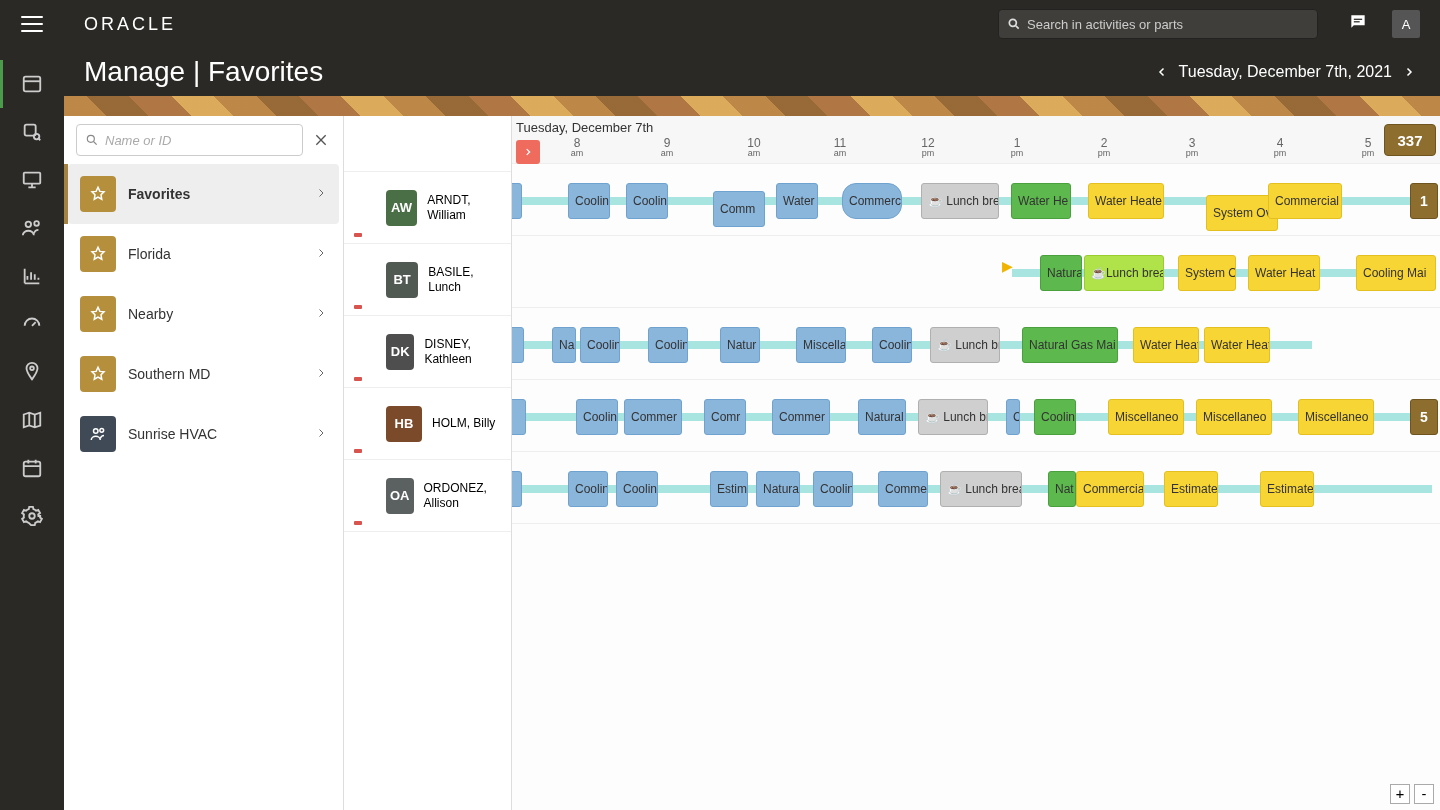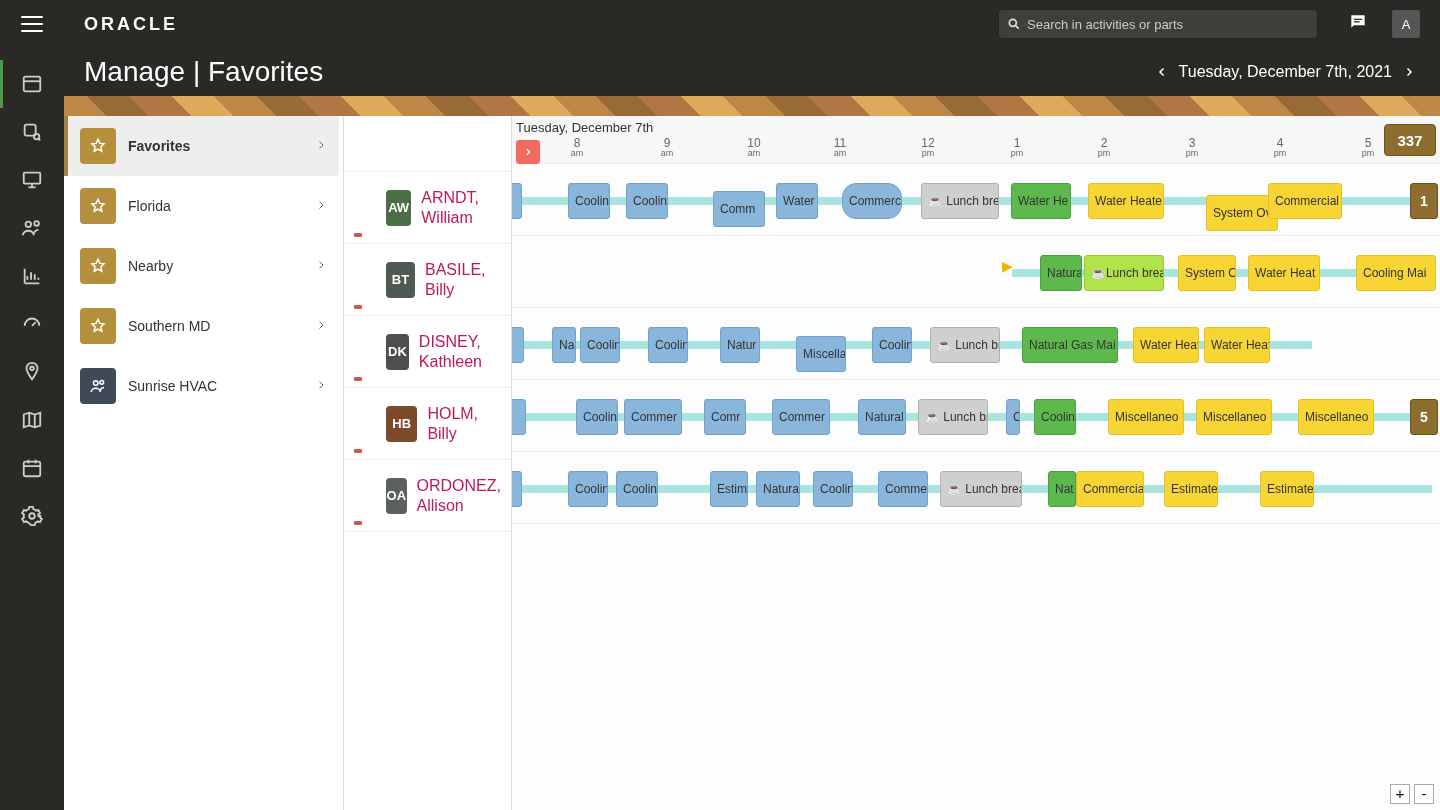--- a/index.html
+++ b/index.html
@@ -10,21 +10,21 @@
   .hamburger-wrap { height: 48px; display: flex; align-items: center; justify-content: center; }
   .hamburger { width: 22px; height: 16px; display: flex; flex-direction: column; justify-content: space-between; cursor: pointer; }
   .hamburger span { height: 2px; background: #fff; border-radius: 1px; }
   .sidebar-icons { padding-top: 12px; }
   .sidebar-icon { height: 48px; display: flex; align-items: center; justify-content: center; color: #ccc; cursor: pointer; position: relative; }
   .sidebar-icon svg { width: 22px; height: 22px; }
   .sidebar-icon.active::before { content: ""; position: absolute; left: 0; top: 0; bottom: 0; width: 3px; background: #4a9b4a; }
 
   
   .topbar { position: absolute; left: 64px; top: 0; right: 0; height: 48px; background: #2a2925; display: flex; align-items: center; padding: 0 20px; }
-  .logo { color: #fff; font-weight: 700; letter-spacing: 3px; font-size: 18px; }
+  .logo { color: #fff; font-weight: 400; letter-spacing: 3px; font-size: 18px; }
   .topbar-spacer { flex: 1; }
   .search-box { width: 320px; height: 30px; background: #3f3e3a; border: 1px solid #222; border-radius: 4px; display: flex; align-items: center; padding: 0 8px; }
   .search-box svg { width: 14px; height: 14px; color: #ddd; margin-right: 6px; }
   .search-box input { flex: 1; background: transparent; border: none; outline: none; color: #fff; font-size: 13px; }
   .search-box input::placeholder { color: #ccc; }
   .chat-icon { margin-left: 30px; color: #fff; cursor: pointer; }
   .chat-icon svg { width: 20px; height: 20px; }
   .avatar { margin-left: 24px; width: 28px; height: 28px; background: #555; color: #fff; display: flex; align-items: center; justify-content: center; font-size: 13px; border-radius: 2px; }
 
   
@@ -54,21 +54,21 @@
   .fav-label { flex: 1; font-size: 14px; color: #333; }
   .fav-item.selected .fav-label { font-weight: 600; }
   .fav-chev { color: #666; }
 
   
   .res-col { position: absolute; left: 344px; top: 116px; width: 168px; bottom: 0; background: #fff; border-right: 1px solid #ddd; }
   .res-header { height: 56px; border-bottom: 1px solid #eee; }
   .res-row { height: 72px; border-bottom: 1px solid #eee; display: flex; align-items: center; padding: 0 10px; gap: 10px; cursor: pointer; position: relative;}
   .res-avatar { width: 36px; height: 36px; border-radius: 4px; display: flex; align-items: center; justify-content: center; font-size: 13px; font-weight: 600; color: #fff; margin-left: 32px; }
   .res-dot { position:absolute; left:10px; bottom:6px; width:8px; height:4px; background:#d9534f; border-radius:1px;}
-  .res-name { font-size: 16px; color: #be185d; line-height: 1.2; }
+  .res-name { font-size: 12px; color: #000000; line-height: 1.2; }
 
   
   .timeline { position: absolute; left: 512px; top: 116px; right: 0; bottom: 0; background: #fdfdfd; overflow: hidden; }
   .time-header { height: 48px; border-bottom: 1px solid #eee; position: relative; background: #f7f7f7; }
   .time-header .date { position:absolute; left:4px; top:4px; font-size:13px; color:#333; }
   .hdr-btn { position:absolute; left:4px; top:24px; width:24px; height:24px; background:#ef6b5e; border-radius:3px; display:flex; align-items:center; justify-content:center; color:#fff; cursor:pointer;}
   .hdr-btn svg { width:10px; height:10px; }
   .hour-label { position:absolute; top:20px; text-align:center; font-size:12px; color:#666; width:30px; transform:translateX(-15px); }
   .hour-label .ampm { font-size:9px; display:block; margin-top:-2px; }
   .badge-337 { position:absolute; right:4px; top:8px; width:52px; height:32px; background:#8d6e2f; border:1px solid #6e551f; border-radius:4px; display:flex; align-items:center; justify-content:center; color:#fff; font-size:15px; font-weight:600; }
@@ -195,20 +195,34 @@
         <svg width="12" height="12" viewBox="0 0 24 24" fill="none" stroke="#fff" stroke-width="3">
           <path d="M9 5l7 7-7 7"></path>
         </svg>
       </div>
   </div>
 </div>
 
 <div class="banner"></div>
 
 <div class="fav-panel">
+  <div class="search-row">
+    <div class="name-search">
+      <svg viewBox="0 0 24 24" fill="none" stroke="currentColor" stroke-width="2">
+          <circle cx="10" cy="10" r="6"></circle>
+          <path d="M20 20l-5-5"></path>
+        </svg>
+      <input placeholder="Name or ID" style="">
+    </div>
+    <div class="close-search">
+      <svg width="16" height="16" viewBox="0 0 24 24" stroke="currentColor" stroke-width="2">
+          <path d="M5 5l14 14M19 5L5 19"></path>
+        </svg>
+    </div>
+  </div>
   <div id="fav-list">
       <div class="fav-item selected">
         <div class="fav-icon ">
           <svg viewBox="0 0 24 24" fill="none" stroke="currentColor" stroke-width="2">
             <path d="M12 3l2.5 5.5L20 9l-4 4 1 6-5-3-5 3 1-6-4-4 5.5-.5L12 3z"></path>
           </svg>
         </div>
         <div class="fav-label">Favorites</div>
         <div class="fav-chev"><svg width="12" height="12" viewBox="0 0 24 24" fill="none" stroke="currentColor" stroke-width="2">
             <path d="M9 5l7 7-7 7"></path>
@@ -267,21 +281,21 @@
 <div class="res-col">
   <div class="res-header"></div>
   <div id="res-list">
       <div class="res-row">
         <div class="res-avatar" style="background:#4a6e45">AW</div>
         <div class="res-name">ARNDT, William</div>
         <div class="res-dot"></div>
       </div>
       <div class="res-row">
         <div class="res-avatar" style="background:#515a52">BT</div>
-        <div class="res-name">BASILE, Billy</div>
+        <div class="res-name">BASILE, Lunch</div>
         <div class="res-dot"></div>
       </div>
       <div class="res-row">
         <div class="res-avatar" style="background:#4e4e4e">DK</div>
         <div class="res-name">DISNEY, Kathleen</div>
         <div class="res-dot"></div>
       </div>
       <div class="res-row">
         <div class="res-avatar" style="background:#7a4a2a">HB</div>
         <div class="res-name">HOLM, Billy</div>
@@ -342,21 +356,21 @@
         <div class="task yellow" style="left: 736px; width: 72px;">Water Heat</div>
         <div class="task yellow" style="left: 844px; width: 80px;">Cooling Mai</div>
       </div>
       <div class="lane">
         <div class="travel-line" style="left: 0px; width: 800px;"></div>
         <div class="task blue" style="left: -20px; width: 32px;"></div>
         <div class="task blue" style="left: 40px; width: 24px;">Na</div>
         <div class="task blue" style="left: 68px; width: 40px;">Coolin</div>
         <div class="task blue" style="left: 136px; width: 40px;">Coolin</div>
         <div class="task blue" style="left: 208px; width: 40px;">Natur</div>
-        <div class="task blue" style="left: 284px; width: 50px; margin-top: 9px;">Miscella</div>
+        <div class="task blue" style="left: 284px; width: 50px;">Miscella</div>
         <div class="task blue" style="left: 360px; width: 40px;">Coolin</div>
         <div class="task grey" style="left: 418px; width: 70px;">☕ Lunch bre</div>
         <div class="task green" style="left: 510px; width: 96px;">Natural Gas Mai</div>
         <div class="task yellow" style="left: 621px; width: 66px;">Water Heat</div>
         <div class="task yellow" style="left: 692px; width: 66px;">Water Heat</div>
       </div>
       <div class="lane">
         <div class="travel-line" style="left: 0px; width: 920px;"></div>
         <div class="task blue" style="left: -20px; width: 34px;">eh</div>
         <div class="task blue" style="left: 64px; width: 42px;">Cooling</div>

